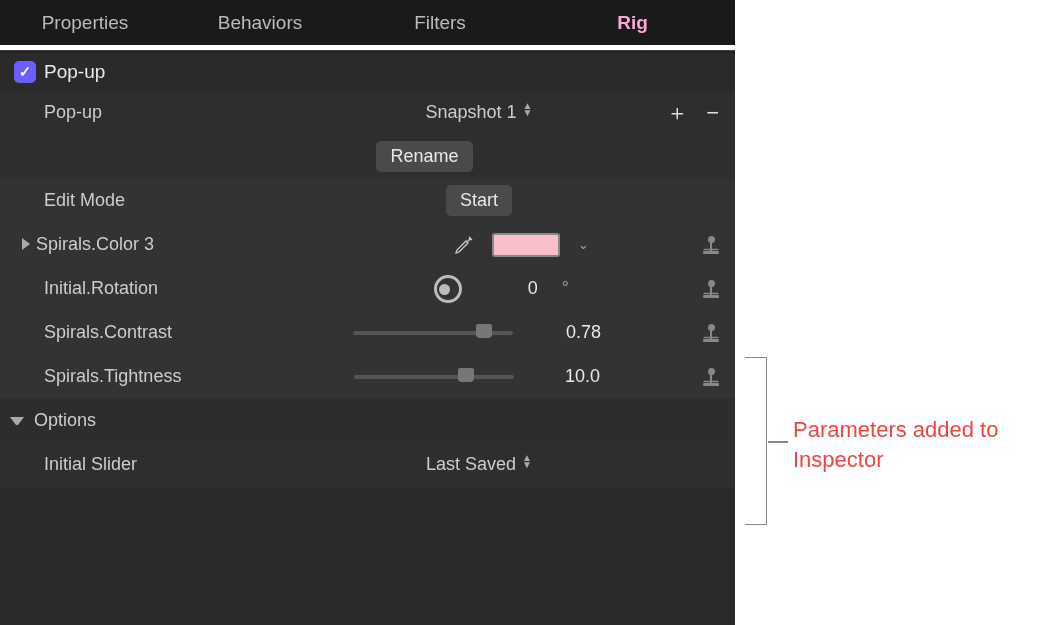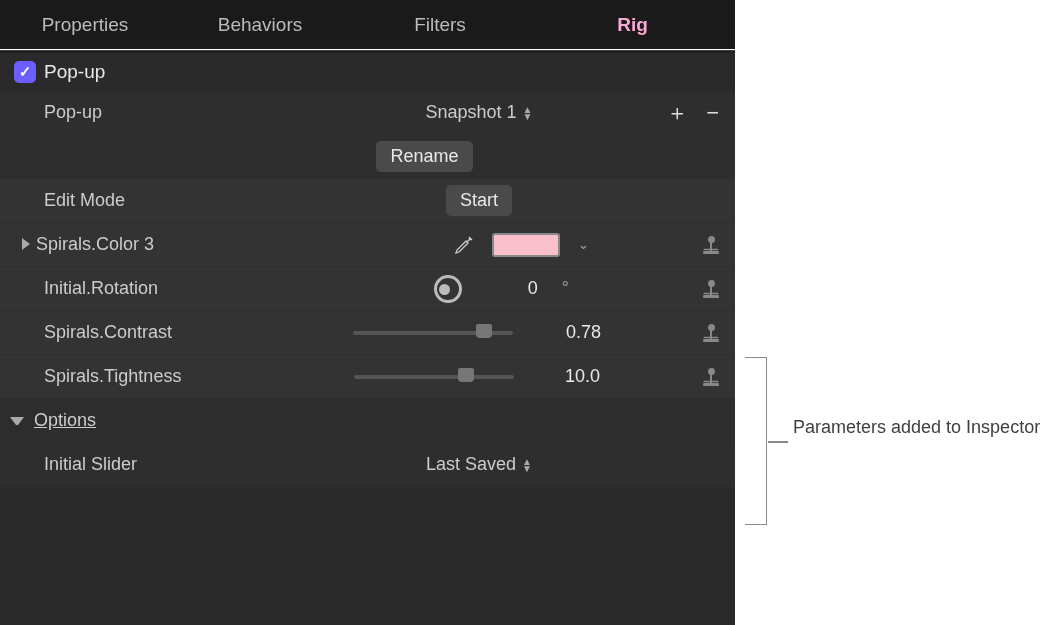--- a/index.html
+++ b/index.html
@@ -1,38 +1,38 @@
 <!DOCTYPE html>
 <html><head>
   <meta charset="utf-8">
   <style>
     * { box-sizing: border-box; margin: 0; padding: 0; font-family: -apple-system, "Helvetica Neue", Arial, sans-serif; }
     body { background: #fff; width: 1043px; height: 625px; display: flex; }
     .panel { width: 735px; background: #2a2a2a; color: #ccc; font-size: 18px; }
     .annotation-area { flex: 1; position: relative; background: #fff; }
-    .tabs { display: flex; height: 50px; background: #1a1a1a; border-bottom: 1px solid #ffffff; }
+    .tabs { display: flex; height: 50px; background: #1a1a1a; border-bottom: 5px solid #ffffff; }
     .tab { padding: 12px 28px; color: #bbb; cursor: pointer; display: flex; align-items: center; justify-content: center; font-size: 19px; }
     .tab.active { color: #f9a8d4; font-weight: bold; }
     .tab:nth-child(1){ width: 170px; }
     .tab:nth-child(2){ width: 180px; }
     .tab:nth-child(3){ width: 180px; }
     .tab:nth-child(4){ flex: 1; }
     .toolbar { display: flex; gap: 12px; padding: 28px 16px 28px 68px; background: #2a2a2a; }
     .pill-button { background: #4a4a4a; color: #e8e8e8; border: none; border-radius: 6px; padding: 7px 22px; font-size: 18px; cursor: pointer; }
     .separator { height: 3px; background: #1f1f1f; border-top: 1px solid #404040; }
     .section-header { display: flex; align-items: center; gap: 8px; padding: 8px 14px; background: #2a2a2a; }
     .checkbox { width: 22px; height: 22px; background: #6b5eff; border-radius: 5px; display: flex; align-items: center; justify-content: center; cursor: pointer; color: #fff; font-weight: bold; font-size: 15px; }
     .section-label { color: #e8e8e8; font-size: 19px; }
     .rows { background: #333333; }
     .row { display: flex; align-items: center; padding: 6px 16px; min-height: 44px; border-bottom: 1px solid #2e2e2e; }
     .row .label { flex: 1; color: #ccc; padding-left: 28px; font-size: 18px; }
     .row .ctrl { width: 300px; display: flex; align-items: center; justify-content: center; gap: 12px; }
     .row .trail { width: 90px; display: flex; align-items: center; justify-content: flex-end; gap: 18px; }
     .row-darker { background: #2e2e2e; }
-    .selectlike { display: flex; align-items: center; gap: 6px; cursor: pointer; }
+    .selectlike { display: flex; align-items: flex-start; gap: 6px; cursor: pointer; }
     .stepper { display: flex; flex-direction: column; line-height: 7px; font-size: 10px; color: #aaa; }
     .plus-minus { display: flex; gap: 18px; font-size: 22px; color: #ddd; font-weight: 300; }
     .plus-minus span { cursor: pointer; }
     .small-button { background: #4a4a4a; color: #e8e8e8; border: none; border-radius: 5px; padding: 5px 14px; font-size: 18px; cursor: pointer; }
     .color-swatch { width: 68px; height: 24px; background: #f9bfca; border: 2px solid #888; border-radius: 3px; cursor: pointer; }
     .eyedropper { width: 22px; height: 22px; display: flex; align-items: center; justify-content: center; cursor: pointer; }
     .dial { width: 28px; height: 28px; border: 3px solid #bbb; border-radius: 50%; position: relative; background: #333; cursor: pointer; }
     .dial::after { content: ""; position: absolute; width: 11px; height: 11px; background: #bbb; border-radius: 50%; top: 6px; left: 2px; }
     .slider-track { width: 160px; height: 4px; background: #555; border-radius: 2px; position: relative; cursor: pointer; }
     .slider-thumb { position: absolute; top: -7px; width: 16px; height: 14px; background: #777; border-radius: 2px 2px 4px 4px; transform: translateX(-50%); }
@@ -42,21 +42,21 @@
     .joystick-icon .stem { position: absolute; width: 2.2px; height: 9px; background: #888; top: 6px; left: 6.9px; }
     .chevron { display: inline-block; width: 0; height: 0; }
     .chevron-right { border-top: 6px solid transparent; border-bottom: 6px solid transparent; border-left: 8px solid #aaa; }
     .chevron-down { border-left: 6px solid transparent; border-right: 6px solid transparent; border-top: 8px solid #aaa; }
     .disclosure { width: 14px; margin-right: 6px; cursor: pointer; }
     .val-num { color: #e8e8e8; font-size: 18px; min-width: 60px; text-align: right; padding-right: 4px; }
     .degree-unit { color: #999; font-size: 18px; }
     .options-section { background: #2d2d2d; }
     .callout-bracket { position: absolute; left: 10px; top: 357px; height: 168px; width: 22px; border-right: 1.5px solid #888; border-top: 1.5px solid #888; border-bottom: 1.5px solid #888; }
     .callout-bracket::after { content: ""; position: absolute; right: -22px; top: 50%; width: 20px; height: 1.5px; background: #888; }
-    .callout-text { position: absolute; left: 58px; top: 415px; font-size: 18px; color: #404040; line-height: 1.35; }
+    .callout-text { position: absolute; left: 58px; top: 415px; font-size: 22px; color: #ef4444; line-height: 1.35; }
     .rename-row { justify-content: center; padding-left: 0; }
     .rename-row .ctrl { width: auto; margin-left: 130px; border-radius: 6px; }
     .expand-icon { font-size: 13px; color: #aaa; cursor: pointer; }
   </style>
 </head>
 <body>
 
 <div class="panel">
 
   <div class="tabs">
@@ -175,21 +175,21 @@
       </div>
       <div class="trail">
         <div class="joystick-icon">
             <span class="stem"></span>
           </div>
       </div>
     </div>
 
     <div class="row options-section" style="padding-left:10px;">
       <span class="chevron chevron-down disclosure"></span>
-      <div class="label" style="padding-left:4px;text-decoration:underline;">Options</div>
+      <div class="label" style="padding-left:4px;">Options</div>
     </div>
 
     <div class="row row-darker">
       <div class="label">Initial Slider</div>
       <div class="ctrl">
         <div class="selectlike">
           <span>Last Saved</span>
           <span class="stepper">
               <span>▲</span>
               <span>▼</span>

